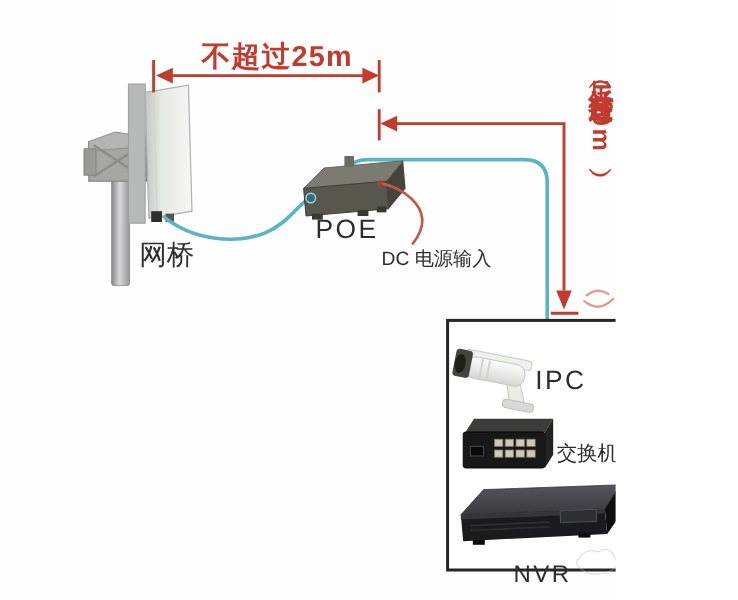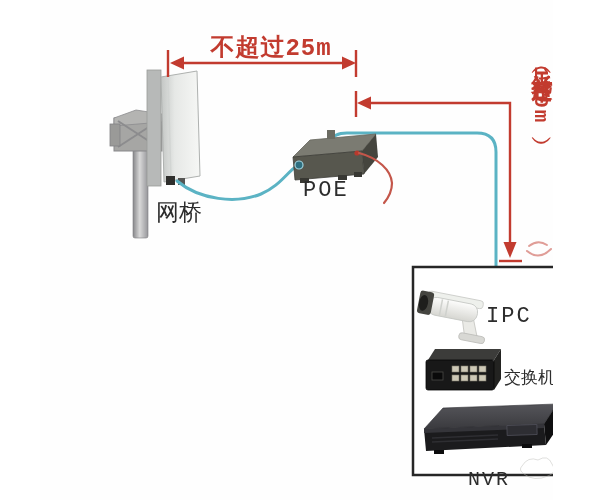--- a/index.html
+++ b/index.html
@@ -1,18 +1,18 @@
 <!DOCTYPE html>
 <html style="--arrow-red: #c23b2f; --dc-red: #c4564a; --cable-cyan: #5bb3c4; --box-border: #262626; --label-dark: #2d2d2d; --brand-gray: #4a4a4a; --logo-bg: #3f3f3f;"><head>
 <meta charset="utf-8">
 <style>
   html,body{margin:0;padding:0;background:#fff;}
   .canvas{
     position:relative;width:513px;height:500px;overflow:hidden;
-    background:#fefefe;font-family:Liberation Mono, monospace;margin-left:40px;
+    background:#fefefe;font-family:Liberation Sans, sans-serif;
   }
   .canvas svg.scene{position:absolute;left:0;top:0;}
   
   .red-line{stroke:var(--arrow-red);stroke-width:2.4;fill:none;}
   .red-fill{fill:var(--arrow-red);stroke:none;}
   .cyan-line{stroke:var(--cable-cyan);stroke-width:3;fill:none;stroke-linecap:round;}
   .dc-line{stroke:var(--dc-red);stroke-width:2.2;fill:none;stroke-linecap:round;}
   .faint-red{stroke:var(--arrow-red);stroke-width:2;fill:none;opacity:.5;stroke-linecap:round;}
   
   .lbl{position:absolute;color:var(--label-dark);white-space:nowrap;}
@@ -160,18 +160,19 @@
       <rect x="482" y="444" width="10" height="4" fill="#0c0c0d"></rect>
     </g>
 
     <path d="M482,466 q6,-10 16,-6 q10,-6 14,4 q6,8 -4,12 q-14,6 -24,-2 q-6,-4 -2,-8" fill="none" stroke="#b9b9b4" stroke-width="1" opacity="0.45"></path>
   </svg>
 
   <div class="lbl lbl-distance">不超过25m</div>
   <div class="lbl lbl-fiber">光纤（超过100m）</div>
   <div class="lbl lbl-bridge">网桥</div>
   <div class="lbl lbl-poe">POE</div>
+  <div class="lbl lbl-dc">DC 电源输入</div>
   <div class="lbl lbl-ipc">IPC</div>
   <div class="lbl lbl-switch">交换机</div>
   <div class="lbl lbl-nvr">NVR</div>
 
 
 </div>
 
 </body></html>

